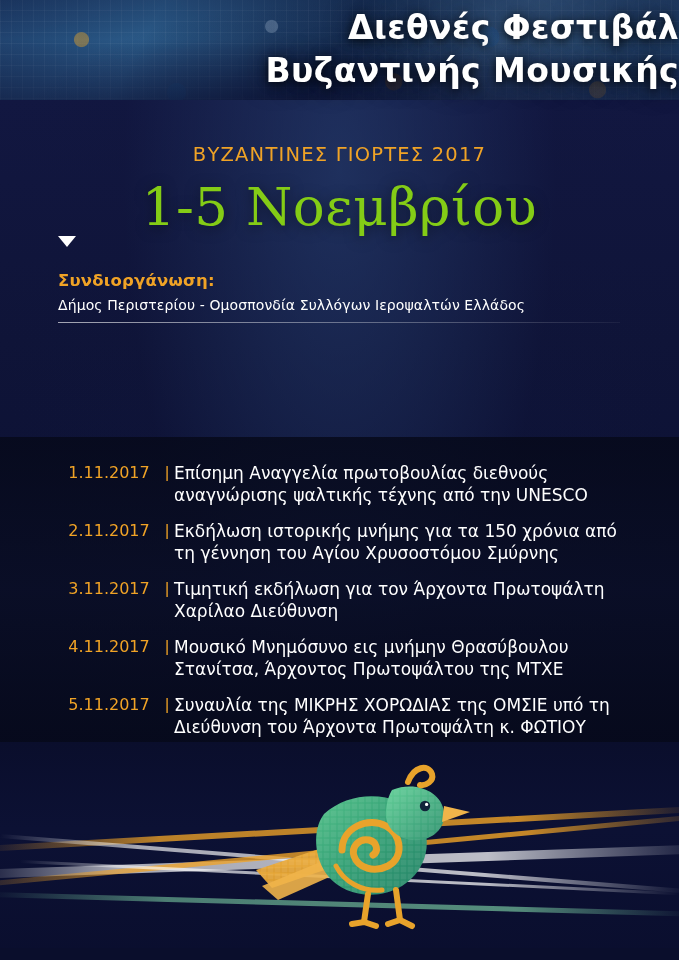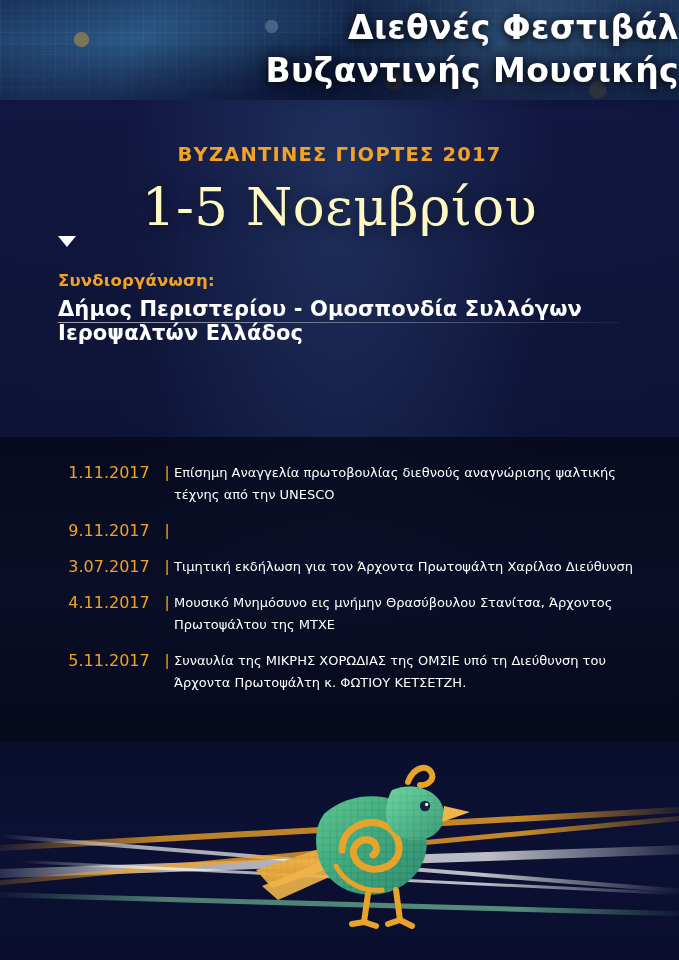--- a/index.html
+++ b/index.html
@@ -93,38 +93,38 @@
   }
 
   
   .fest-sub {
     position: absolute;
     left: 0;
     top: 143px;
     width: 679px;
     text-align: center;
     font-family: "DejaVu Sans", sans-serif;
-    font-weight: 700;
+    font-weight: 400;
     font-size: 19.5px;
     letter-spacing: 1.2px;
     color: #f0a326;
   }
 
   
   .big-date {
     position: absolute;
     left: 0;
     top: 176px;
     width: 679px;
     text-align: center;
     font-family: "DejaVu Serif", serif;
     font-weight: 400;
     font-size: 53px;
     letter-spacing: 0.5px;
-    color: #fef9c3;
+    color: #84cc16;
     text-shadow: 0 2px 14px rgba(0,0,0,0.5);
   }
 
   
   .info-block {
     position: absolute;
     left: 58px;
     width: 570px;
   }
   .info-block.one { top: 236px; }
@@ -141,22 +141,22 @@
     font-family: "DejaVu Sans", sans-serif;
     font-weight: 700;
     font-size: 16.5px;
     color: #f0a326;
     margin-bottom: 7px;
     letter-spacing: 0.2px;
     margin-top: 24px;
   }
   .info-text {
     font-family: "DejaVu Sans", sans-serif;
-    font-weight: 700;
-    font-size: 21px;
+    font-weight: 400;
+    font-size: 14px;
     color: #ffffff;
     letter-spacing: 0.1px;
   }
   .rule {
     position: absolute;
     left: 58px;
     top: 322px;
     width: 562px;
     height: 1px;
     background: linear-gradient(90deg, rgba(255,255,255,0.62) 0%, rgba(255,255,255,0.25) 70%, rgba(255,255,255,0.05) 100%);
@@ -189,21 +189,21 @@
     flex: 0 0 auto;
     width: 14px;
     text-align: center;
     color: #f0a326;
     font-size: 16px;
     line-height: 22px;
   }
   .prog-desc {
     flex: 1 1 auto;
     font-family: "DejaVu Sans", sans-serif;
-    font-size: 13px;
+    font-size: 17px;
     line-height: 22px;
     color: #ffffff;
   }
 
   
   .bottom-art {
     position: absolute;
     left: 0;
     top: 742px;
     width: 679px;
@@ -276,25 +276,26 @@
   <div class="rule"></div>
 
 
   <div class="programme">
     <div class="prog-row">
       <div class="prog-date">1.11.2017</div>
       <div class="prog-sep">|</div>
       <div class="prog-desc">Επίσημη Αναγγελία πρωτοβουλίας διεθνούς αναγνώρισης ψαλτικής τέχνης από την UNESCO</div>
     </div>
     <div class="prog-row">
-      <div class="prog-date">9.11.2017</div>
-      <div class="prog-sep">|</div>
-    </div>
-    <div class="prog-row">
-      <div class="prog-date">3.07.2017</div>
+      <div class="prog-date">2.11.2017</div>
+      <div class="prog-sep">|</div>
+      <div class="prog-desc">Εκδήλωση ιστορικής μνήμης για τα 150 χρόνια από τη γέννηση του Αγίου Χρυσοστόμου Σμύρνης</div>
+    </div>
+    <div class="prog-row">
+      <div class="prog-date">3.11.2017</div>
       <div class="prog-sep">|</div>
       <div class="prog-desc">Τιμητική εκδήλωση για τον Άρχοντα Πρωτοψάλτη Χαρίλαο Διεύθυνση</div>
     </div>
     <div class="prog-row">
       <div class="prog-date">4.11.2017</div>
       <div class="prog-sep">|</div>
       <div class="prog-desc">Μουσικό Μνημόσυνο εις μνήμην Θρασύβουλου Στανίτσα, Άρχοντος Πρωτοψάλτου της ΜΤΧΕ</div>
     </div>
     <div class="prog-row">
       <div class="prog-date">5.11.2017</div>

